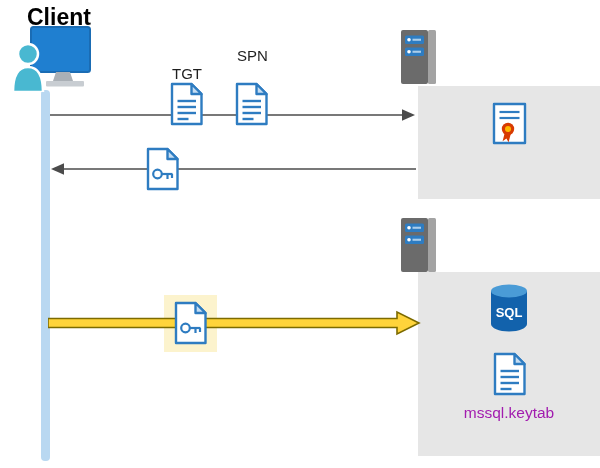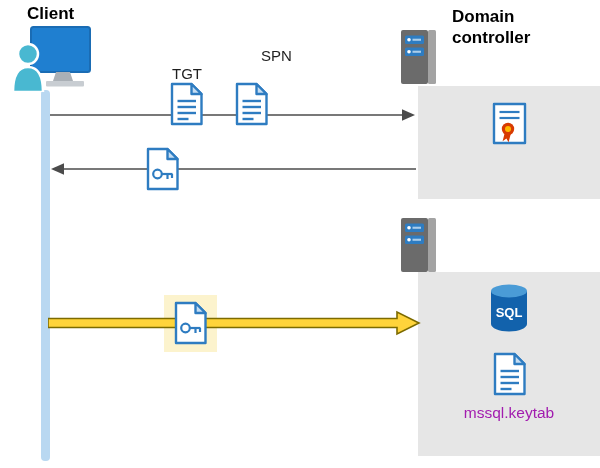--- a/index.html
+++ b/index.html
@@ -1,27 +1,27 @@
 <!DOCTYPE html>
 <html><head>
 <meta charset="utf-8">
 <style>
   html, body { margin: 0; padding: 0; background: #ffffff; }
   body { font-family: "Liberation Sans", sans-serif; }
   #diagram { position: relative; width: 600px; height: 468px; background: #ffffff; overflow: hidden; }
   .abs { position: absolute; }
-  .heading { font-weight: 700; font-size: 17px; color: #000000; line-height: 1.25; }
+  .heading { font-weight: 700; font-size: 23px; color: #000000; line-height: 1.25; }
   .small-label { font-size: 15px; color: #1f1f1f; }
 
   #client-label   { left: 27px;  top: 3px; }
   #client-icon    { left: 12px;  top: 26px; }
   #lifeline       { left: 41px;  top: 90px;  width: 9px;  height: 371px; background: #b9d8f1; border-radius: 4px; }
 
   #tgt-label      { left: 172px; top: 65px; }
-  #spn-label      { left: 237px; top: 47px; margin-left: 24px; }
+  #spn-label      { left: 237px; top: 47px; }
   #tgt-doc        { left: 168px; top: 82px; }
   #spn-doc        { left: 233px; top: 82px; }
 
   #arrow-request  { left: 50px;  top: 107px; }
   #arrow-response { left: 50px;  top: 161px; }
   #ticket-icon-response { left: 144px; top: 147px; }
 
   #dc-server-icon { left: 400px; top: 29px; }
   #dc-label       { left: 452px; top: 6px; width: 112px; }
   #dc-panel       { left: 418px; top: 86px;  width: 182px; height: 113px; background: #e6e6e6; }
@@ -120,21 +120,20 @@
   <svg id="spn-doc" class="abs" width="37" height="44" viewBox="0 0 37 44">
       <use href="#sym-doc"></use>
     </svg>
   <svg id="ticket-icon-response" class="abs" width="37" height="44" viewBox="0 0 37 44">
       <use href="#sym-keydoc"></use>
     </svg>
 
   <svg id="dc-server-icon" class="abs" width="37" height="56" viewBox="0 0 37 56">
       <use href="#sym-server"></use>
     </svg>
-  <div id="dc-label" class="abs heading">Domain controller</div>
   <svg id="cert-icon" class="abs" width="35" height="43" viewBox="0 0 35 43">
       <use href="#sym-cert"></use>
     </svg>
 
   <svg id="ls-server-icon" class="abs" width="37" height="56" viewBox="0 0 37 56">
       <use href="#sym-server"></use>
     </svg>
   <svg id="sql-icon" class="abs" width="40" height="49" viewBox="0 0 40 49">
     <path d="M2 8 V41 C2 45 10 48.5 20 48.5 C30 48.5 38 45 38 41 V8 Z" fill="#1262ac"></path>
     <ellipse cx="20" cy="8" rx="18" ry="6.5" fill="#4a9bd6"></ellipse>

